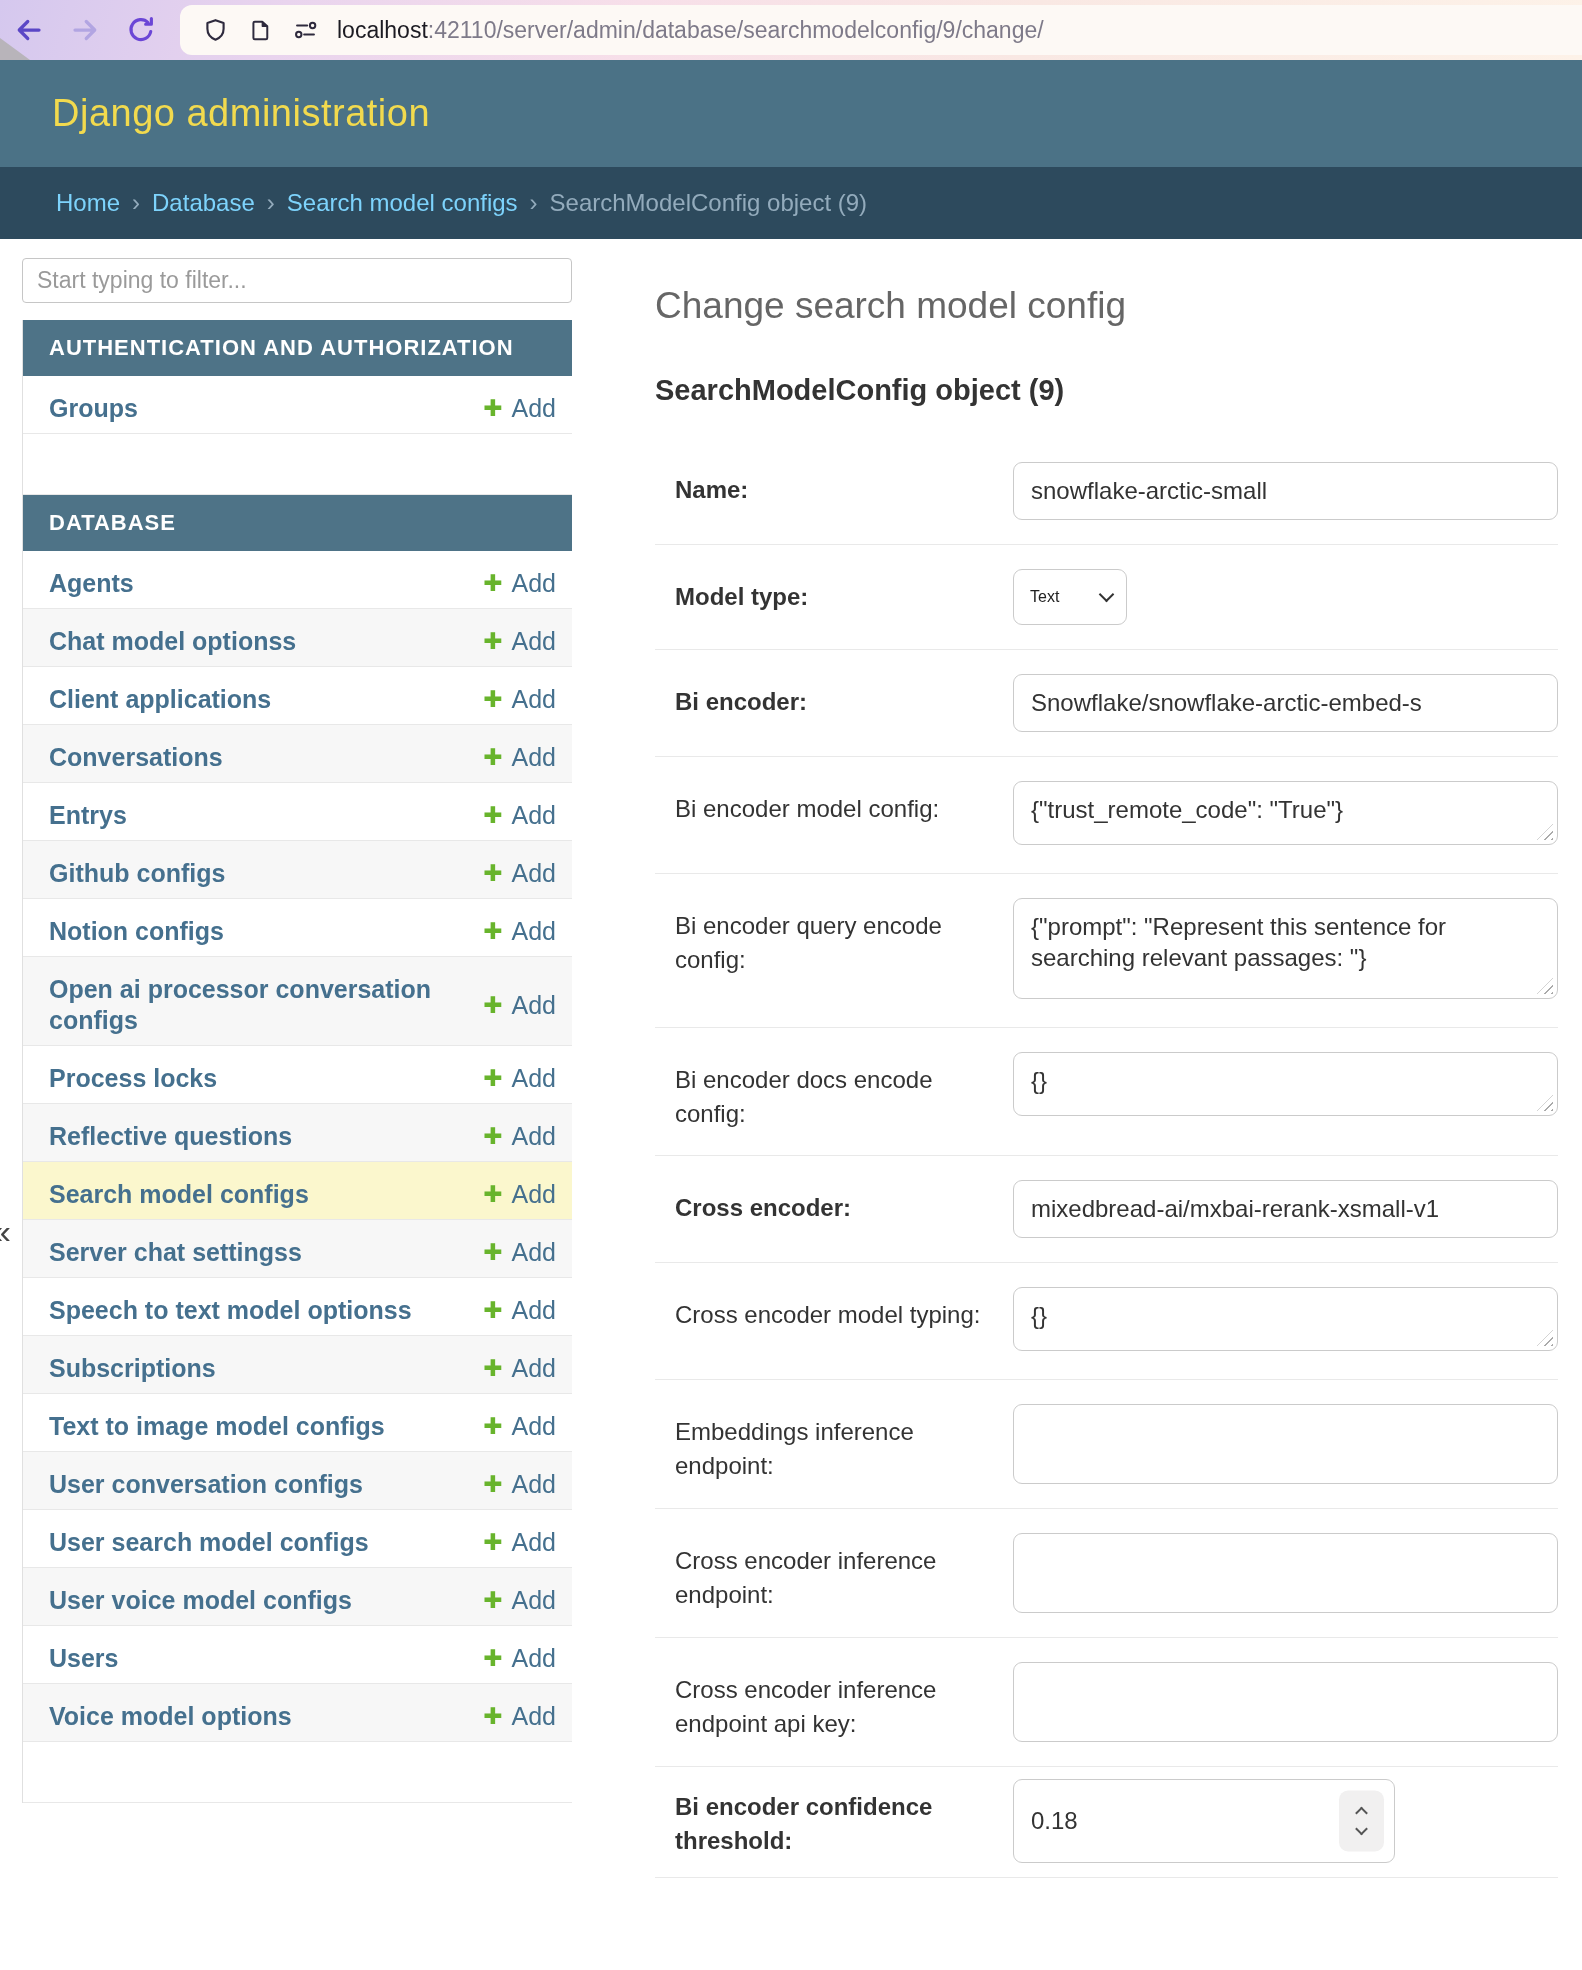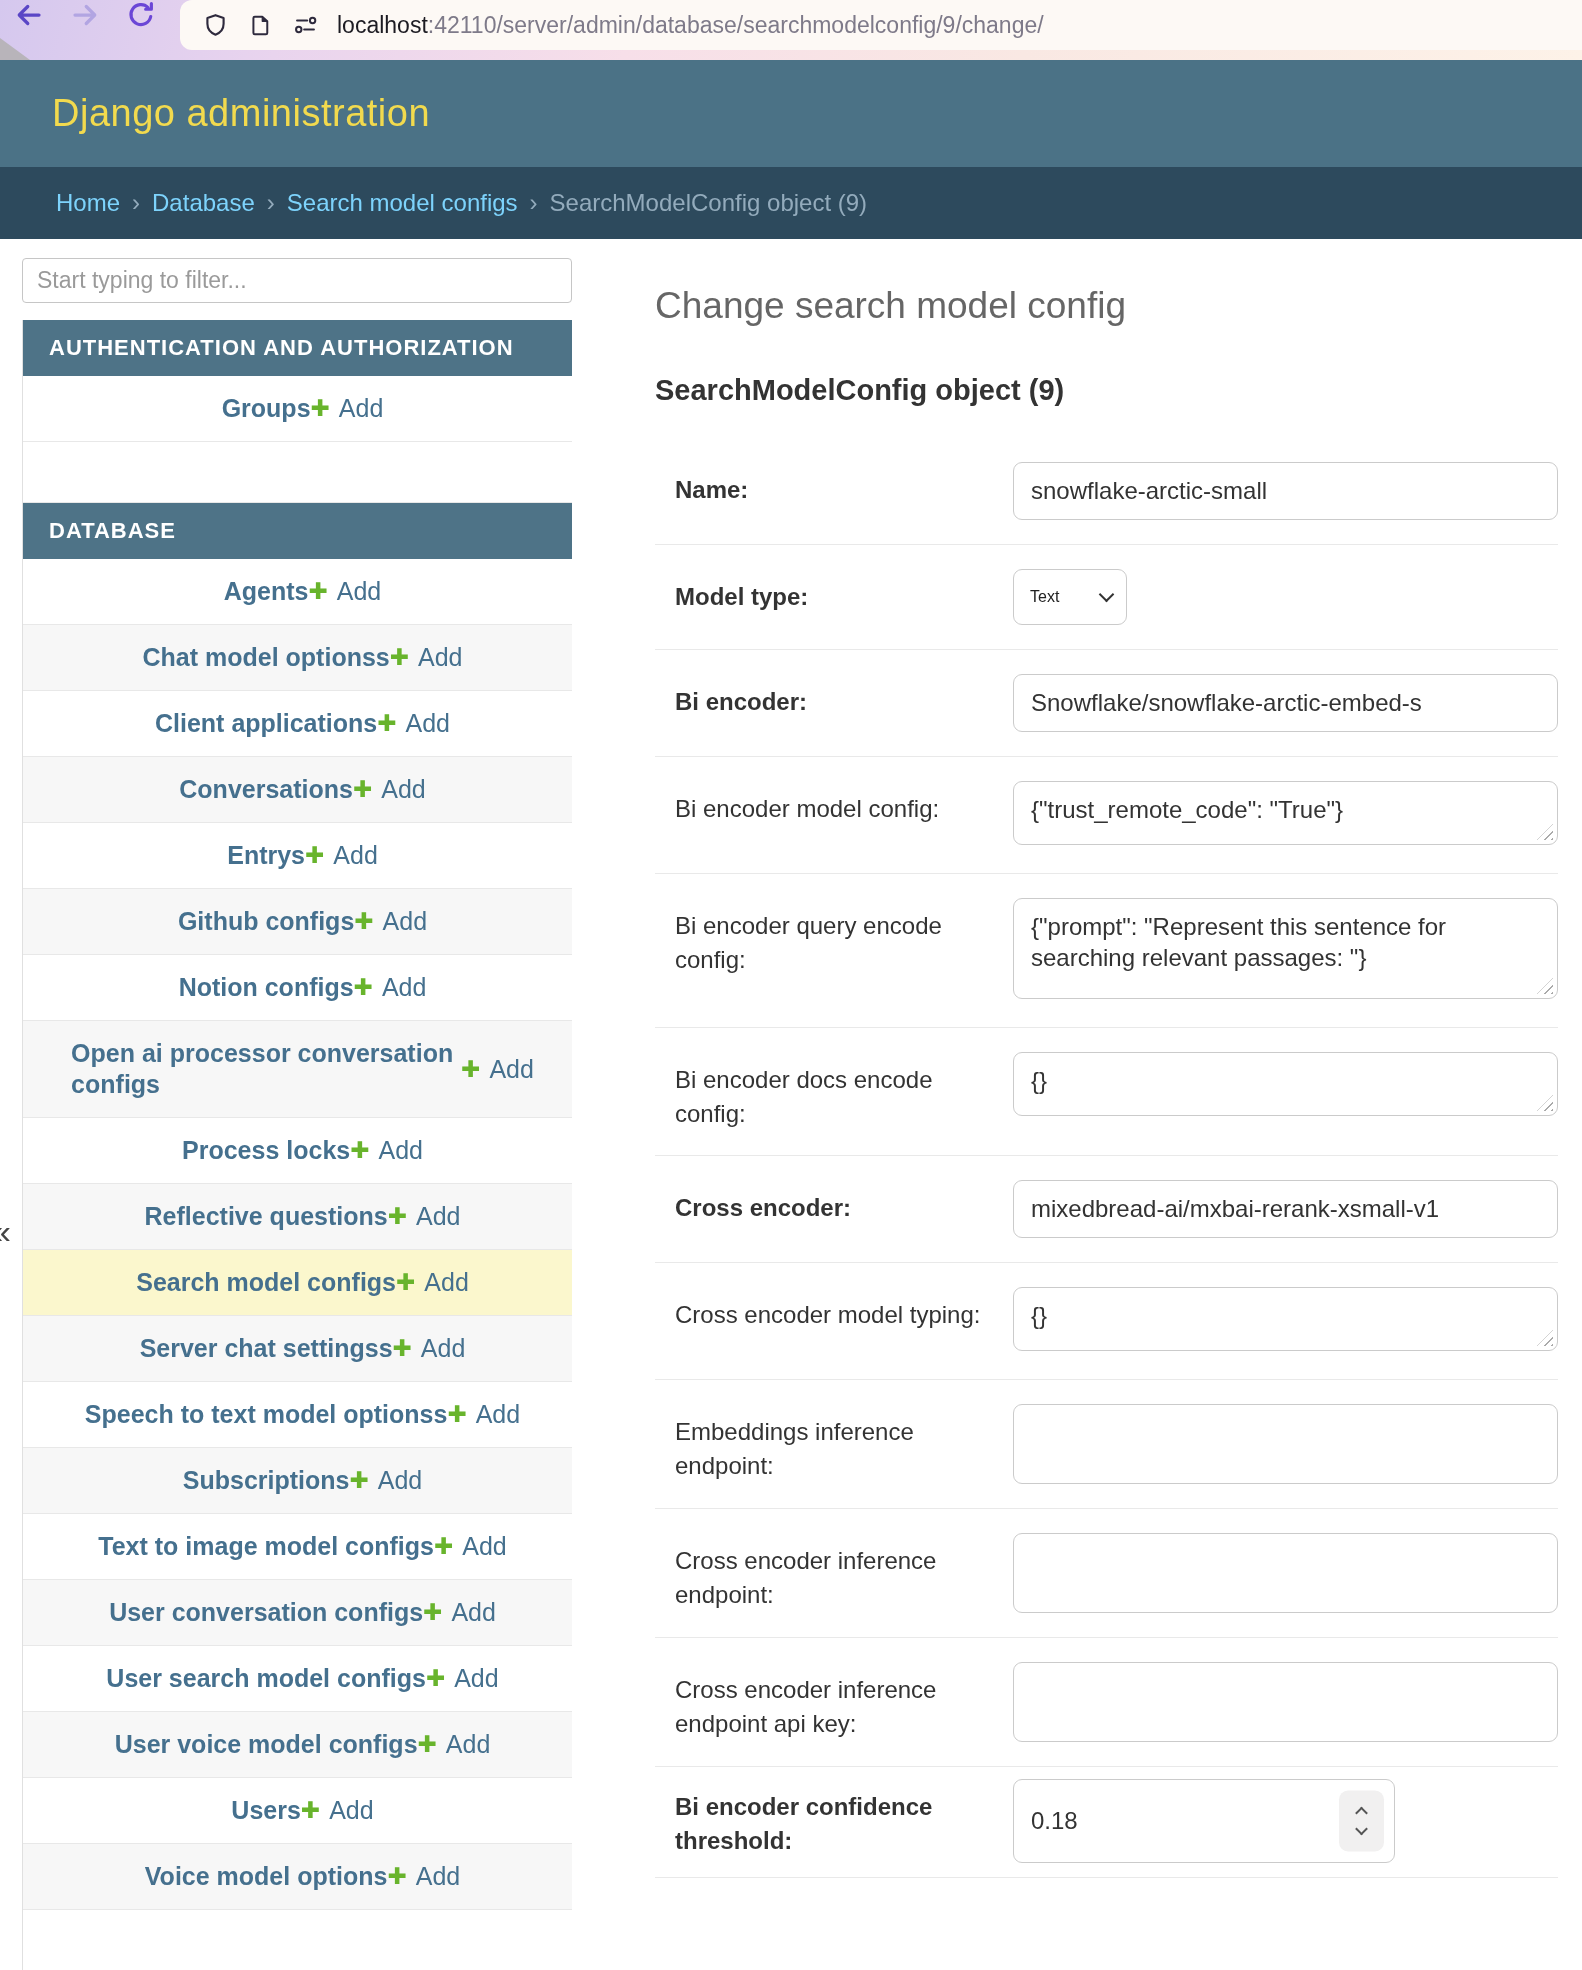--- a/index.html
+++ b/index.html
@@ -2,21 +2,21 @@
 <html><head>
 <meta charset="utf-8">
 <style>
   * { margin:0; padding:0; box-sizing:border-box; }
   html,body { width:1582px; height:1970px; overflow:hidden; background:#fff;
     font-family:"Liberation Sans", sans-serif; }
 
   
   .browserbar { position:relative; height:60px;
     background:linear-gradient(105deg,#d5c8ee 0%,#e9d4ee 18%,#f7dfe9 40%,#f9e8e3 65%,#fdf2e8 100%);
-    display:flex; align-items:flex-start; }
+    display:flex; align-items:center; }
   .corner-wedge { position:absolute; left:0; bottom:0; width:30px; height:22px;
     background:#b8b4ba; clip-path:polygon(0 100%,100% 100%,0 0); }
   .navbtns { display:flex; align-items:center; gap:26px; padding:0 24px 0 14px; }
   .navbtn { width:30px; height:30px; display:flex; align-items:center; justify-content:center; cursor:pointer; }
   .urlpill { position:relative; height:50px; flex:1; margin-right:-16px;
     background:#fdf9f5; border-radius:12px; display:flex; align-items:center;
     gap:18px; padding:0 18px 0 22px; }
   .urlicon { width:27px; height:27px; display:flex; align-items:center; justify-content:center; cursor:pointer; }
   .urltext { font-size:23px; color:#7e7a89; white-space:nowrap; overflow:hidden; }
   .urltext .host { color:#1c1b22; }
@@ -33,22 +33,22 @@
   
   .content { display:flex; align-items:flex-start; }
   .sidebar { width:550px; margin-left:22px; flex:none; position:relative; }
   .filterbox { width:100%; height:45px; margin-top:19px; border:1px solid #c6c6c6;
     border-radius:4px; font-size:23px; padding:0 14px; color:#3b82f6; outline:none;
     font-family:"Liberation Sans", sans-serif; }
   .filterbox::placeholder { color:#9a9a9a; }
   .modules { margin-top:17px; border-left:1px solid #e0e0e0; }
   .caption { background:#4e7387; color:#fff; font-size:22px; font-weight:700;
     letter-spacing:1px; padding:15px 0 15px 26px; text-transform:uppercase; }
-  .srow { display:flex; align-items:center; justify-content:center;
-    padding:17px 16px 17px 26px; border-bottom:1px solid #e8e8e8; background:#fff; }
+  .srow { display:flex; align-items:center; justify-content:space-between;
+    padding:17px 16px 9px 26px; border-bottom:1px solid #e8e8e8; background:#fff; }
   .srow.alt { background:#f7f7f7; }
   .srow.hl { background:#fbf7cd; }
   .srow.spacer { height:61px; background:#fff; }
   .mlink { color:#45708e; font-size:25px; font-weight:700; text-decoration:none;
     line-height:31px; max-width:390px; cursor:pointer; }
   .addlink { display:flex; align-items:center; gap:9px; text-decoration:none;
     flex:none; cursor:pointer; }
   .addlink .plus { color:#68b42c; font-size:23px; line-height:23px; }
   .addlink .addtxt { color:#45708e; font-size:25px; }
   .sbtoggle { position:absolute; left:-30px; top:973px; font-size:34px; color:#444;

